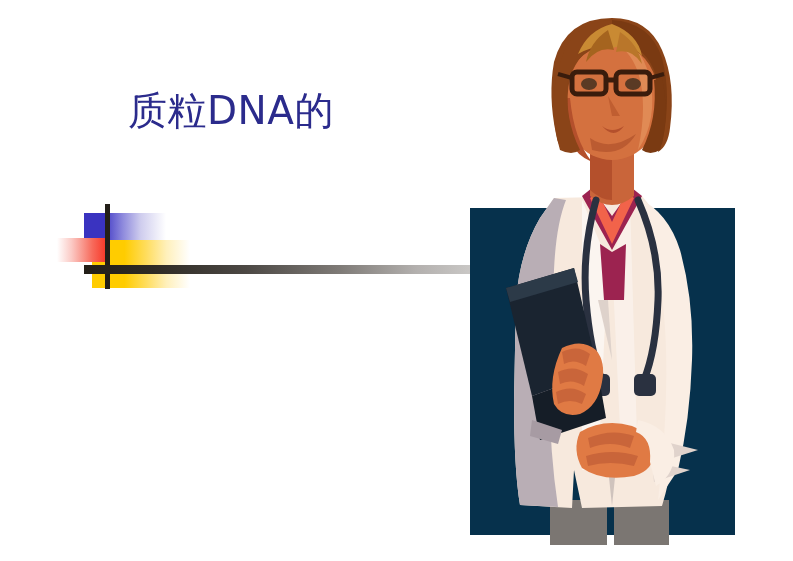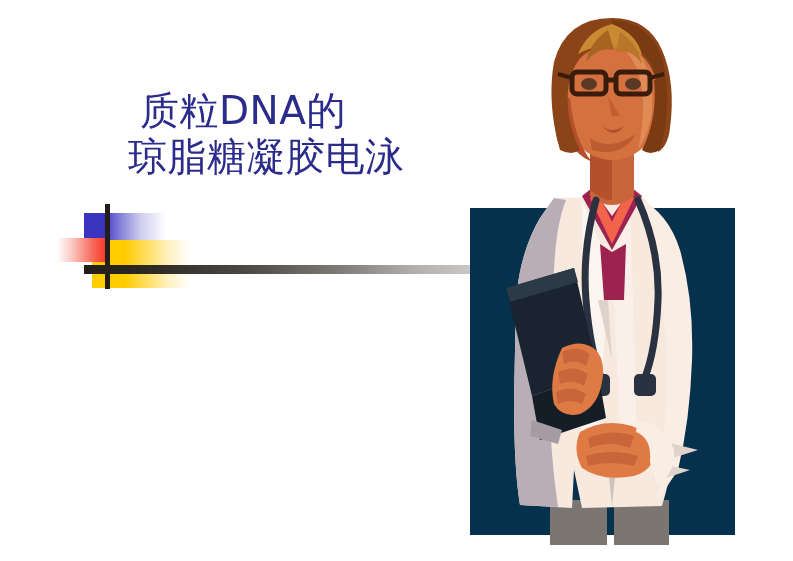--- a/index.html
+++ b/index.html
@@ -25,21 +25,21 @@
     top: 88px;
     width: 360px;
     line-height: 1.18;
     color: #2b2b8c;
     font-size: 39px;
     font-family: "DejaVu Sans", "Liberation Sans", sans-serif;
     letter-spacing: 0.5px;
     white-space: nowrap;
   }
   #title-block .tline { display: block; }
-  #title-line-1 { font-weight: 500; margin-left: 12px; }
+  #title-line-1 { font-weight: 500; }
   #title-line-2 { font-weight: 500; }
 
   
   #motif {
     position: absolute;
     left: 0;
     top: 0;
     width: 793px;
     height: 561px;
     pointer-events: none;
@@ -99,21 +99,20 @@
   }
   #clipart-svg { display: block; width: 331px; height: 545px; }
 </style>
 </head>
 <body>
 
 <div id="slide">
 
   <div id="title-block">
     <span class="tline" id="title-line-1">质粒DNA的</span>
-    <span class="tline" id="title-line-2">琼脂糖凝胶电泳</span>
   </div>
 
   <div id="motif">
     <div class="motif-part" id="motif-blue-square"></div>
     <div class="motif-part" id="motif-blue-fade"></div>
     <div class="motif-part" id="motif-red-fade"></div>
     <div class="motif-part" id="motif-yellow-fade"></div>
     <div class="motif-part" id="motif-yellow-tab"></div>
     <div class="motif-part" id="motif-vbar"></div>
     <div class="motif-part" id="motif-hbar"></div>

